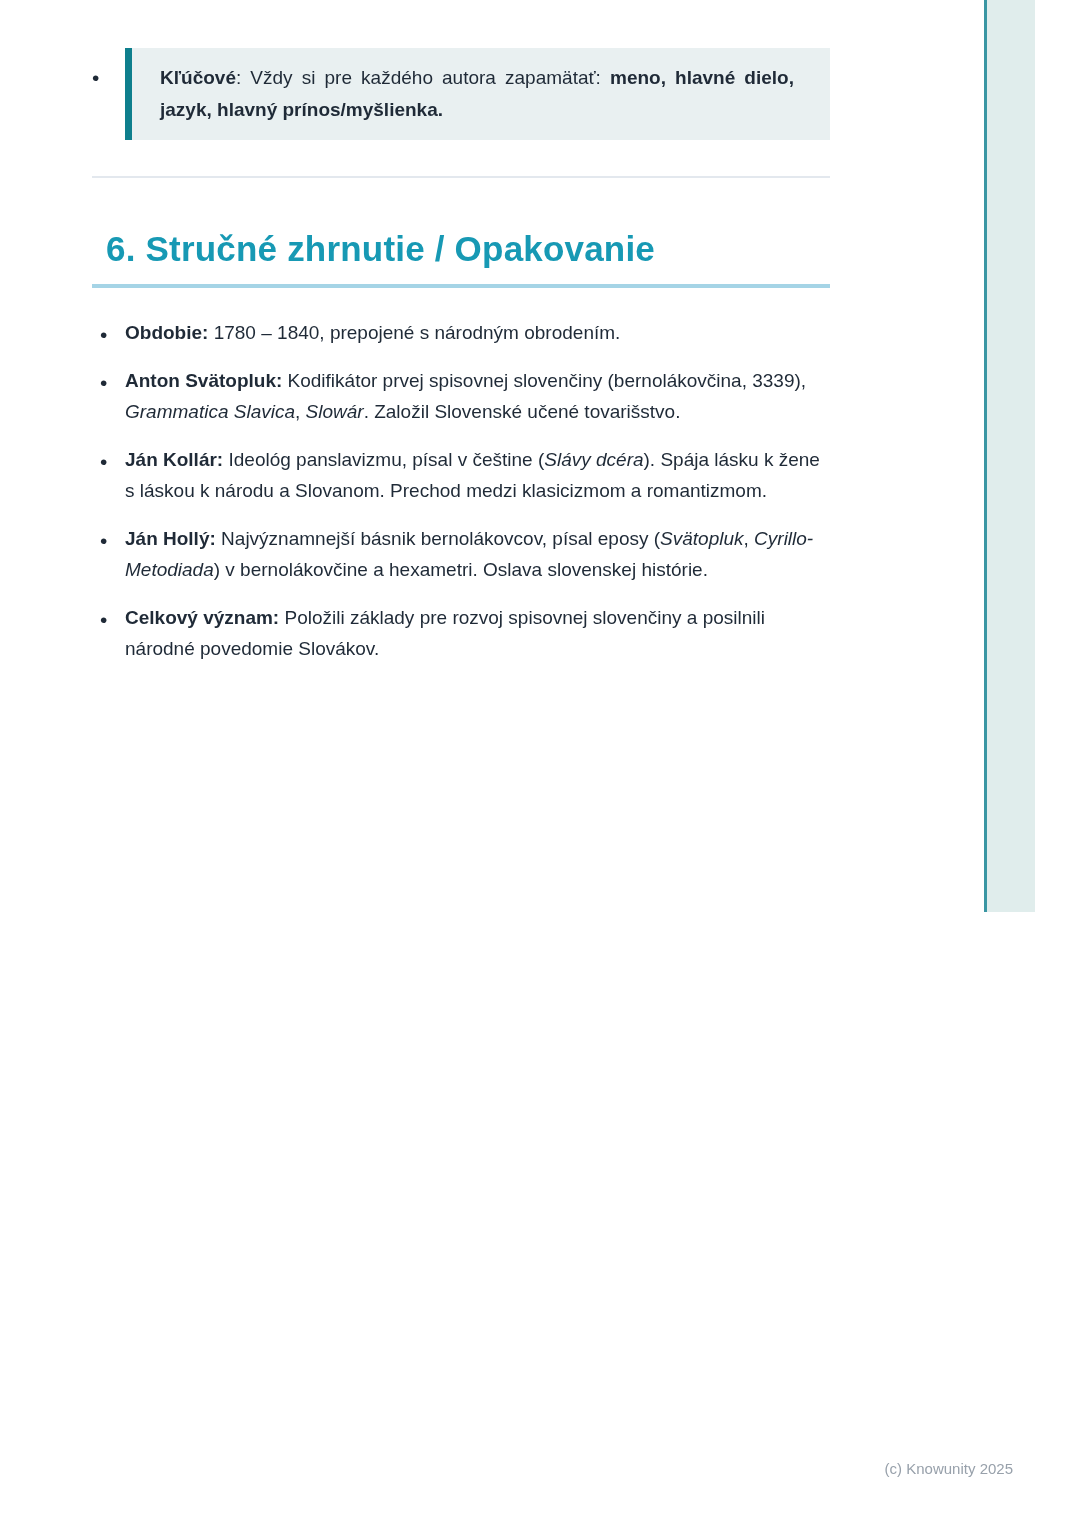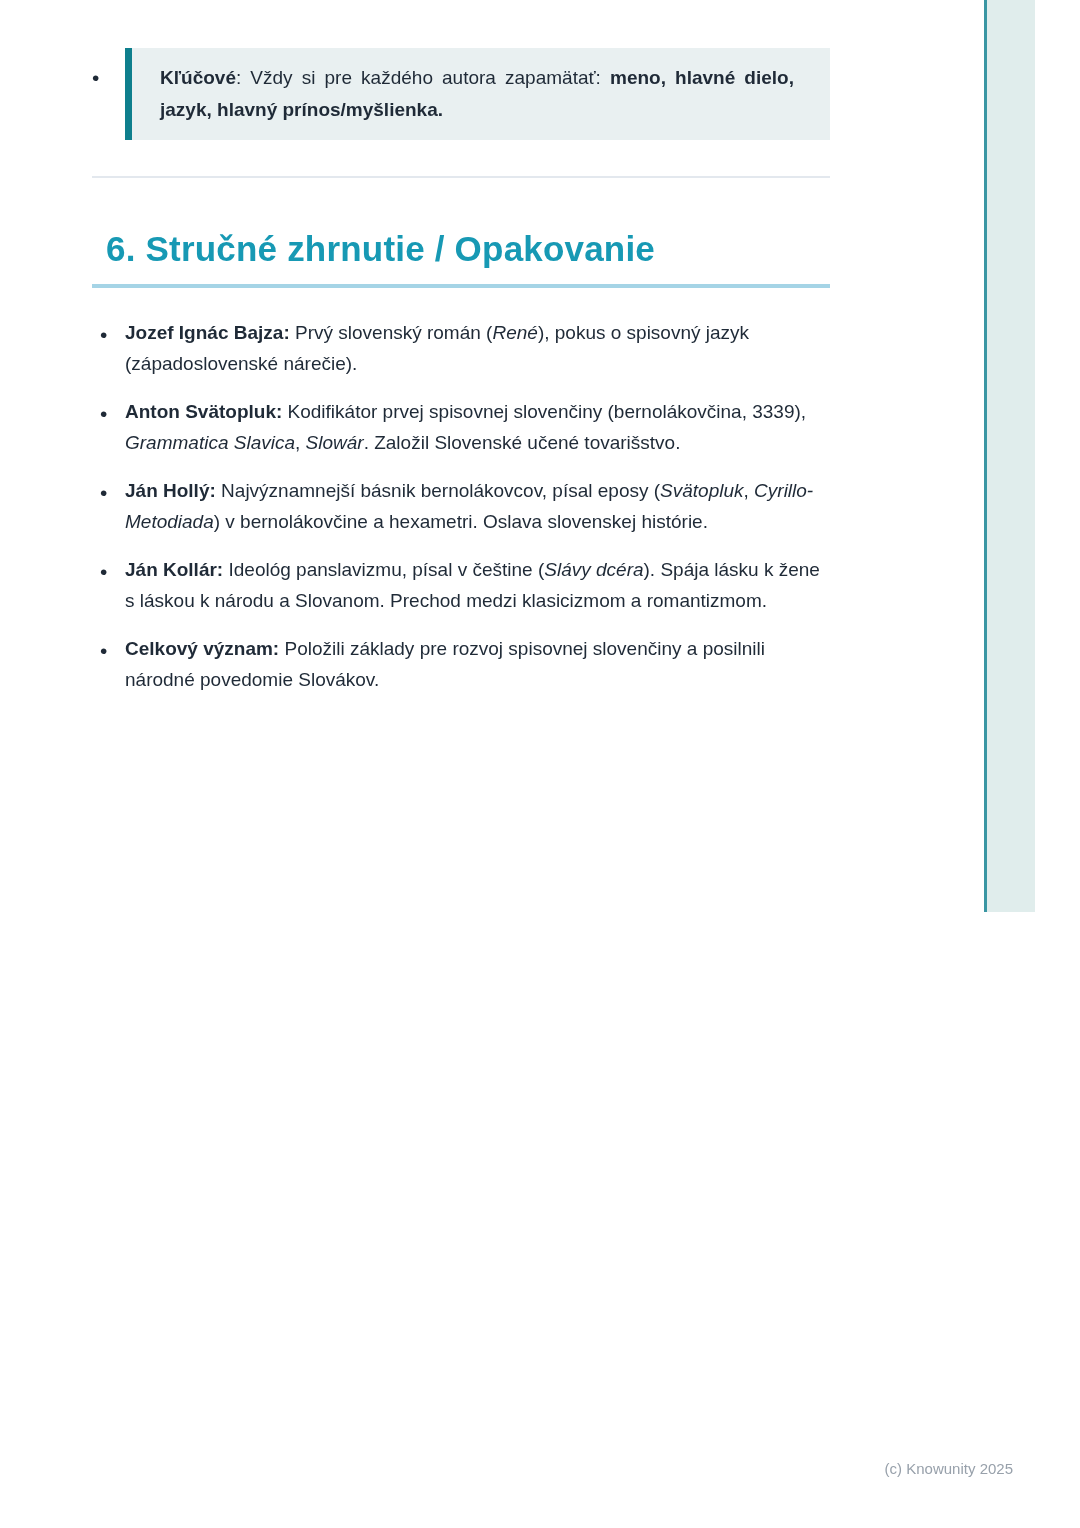--- a/index.html
+++ b/index.html
@@ -121,24 +121,24 @@
         <p class="callout-text"><span class="b">Kľúčové</span><span>: Vždy si pre každého autora zapamätať: </span><span class="b">meno, hlavné dielo, jazyk, hlavný prínos/myšlienka.</span></p>
       </div>
     </div>
 
     <hr class="divider">
 
     <h2 class="heading">6. Stručné zhrnutie / Opakovanie</h2>
     <div class="heading-underline"></div>
 
     <ul class="summary-list">
-        <li><span class="b">Jozef Ignác Bajza:</span><span> Prvý slovenský román (</span><span class="i">René</span><span>), pokus o spisovný jazyk (západoslovenské nárečie).</span></li>
+        <li><span class="b">Obdobie:</span><span> 1780 – 1840, prepojené s národným obrodením.</span></li>
         <li><span class="b">Anton Svätopluk:</span><span> Kodifikátor prvej spisovnej slovenčiny (bernolákovčina, 3339), </span><span class="i">Grammatica Slavica</span><span>, </span><span class="i">Slowár</span><span>. Založil Slovenské učené tovarišstvo.</span></li>
+        <li><span class="b">Ján Kollár:</span><span> Ideológ panslavizmu, písal v češtine (</span><span class="i">Slávy dcéra</span><span>). Spája lásku k žene s láskou k národu a Slovanom. Prechod medzi klasicizmom a romantizmom.</span></li>
         <li><span class="b">Ján Hollý:</span><span> Najvýznamnejší básnik bernolákovcov, písal eposy (</span><span class="i">Svätopluk</span><span>, </span><span class="i">Cyrillo-Metodiada</span><span>) v bernolákovčine a hexametri. Oslava slovenskej histórie.</span></li>
-        <li><span class="b">Ján Kollár:</span><span> Ideológ panslavizmu, písal v češtine (</span><span class="i">Slávy dcéra</span><span>). Spája lásku k žene s láskou k národu a Slovanom. Prechod medzi klasicizmom a romantizmom.</span></li>
         <li><span class="b">Celkový význam:</span><span> Položili základy pre rozvoj spisovnej slovenčiny a posilnili národné povedomie Slovákov.</span></li>
       </ul>
 
   </div>
 
   <div class="footer">(c) Knowunity 2025</div>
 
 </div>
 
 </body></html>

